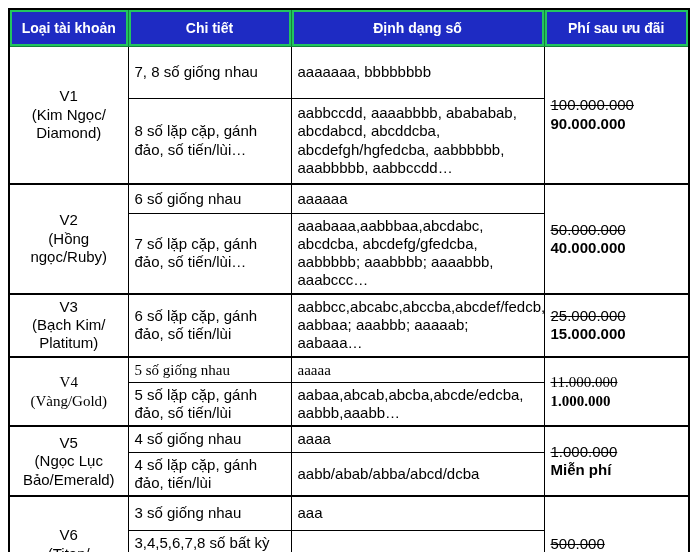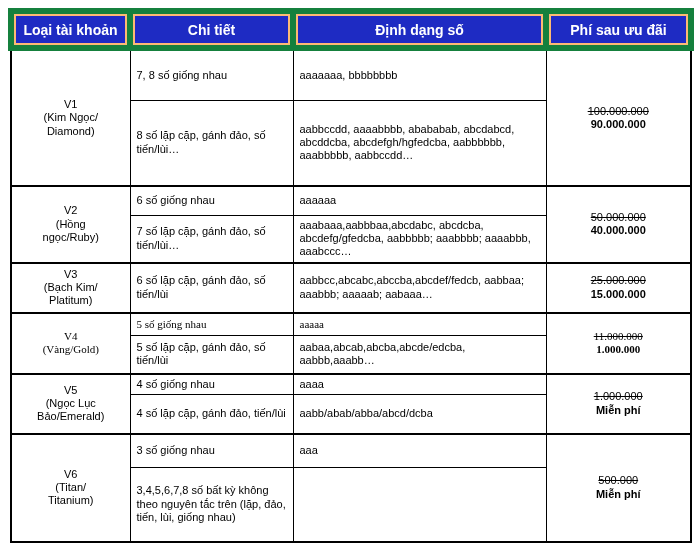--- a/index.html
+++ b/index.html
@@ -12,51 +12,51 @@
   }
   .wrap { padding: 8px; }
   table.pricing {
     width: 680px;
     table-layout: fixed;
     border-collapse: collapse;
     border: 2px solid #000;
   }
   
   thead th {
-    border: 6px solid #15803d;
-    background: #fdba74;
+    border: 1px solid #15803d;
+    background: #22c55e;
     padding: 2px;
     height: 37px;
     font-weight: bold;
   }
   thead th .hdr {
     background: var(--header-bg, #1e2bc3);
     color: var(--header-text, #fff);
     height: 100%;
     display: flex;
     align-items: center;
     justify-content: center;
     font-size: 14px;
   }
   tbody td {
     border: 1px solid #000;
-    font-size: 11px;
+    font-size: 15px;
     line-height: 1.22;
     padding: 3px 6px;
     vertical-align: middle;
     overflow: hidden;
   }
   tr.group-start > td { border-top: 2px solid #000; }
   td.account {
     text-align: center;
     white-space: pre-line;
   }
   td.detail { text-align: left; }
   td.format { text-align: left; }
-  td.fee { text-align: center; }
+  td.fee { }
   .fee-old {
     display: block;
     text-decoration: line-through;
     font-weight: normal;
   }
   .fee-new {
     display: block;
     font-weight: bold;
   }
 </style>

